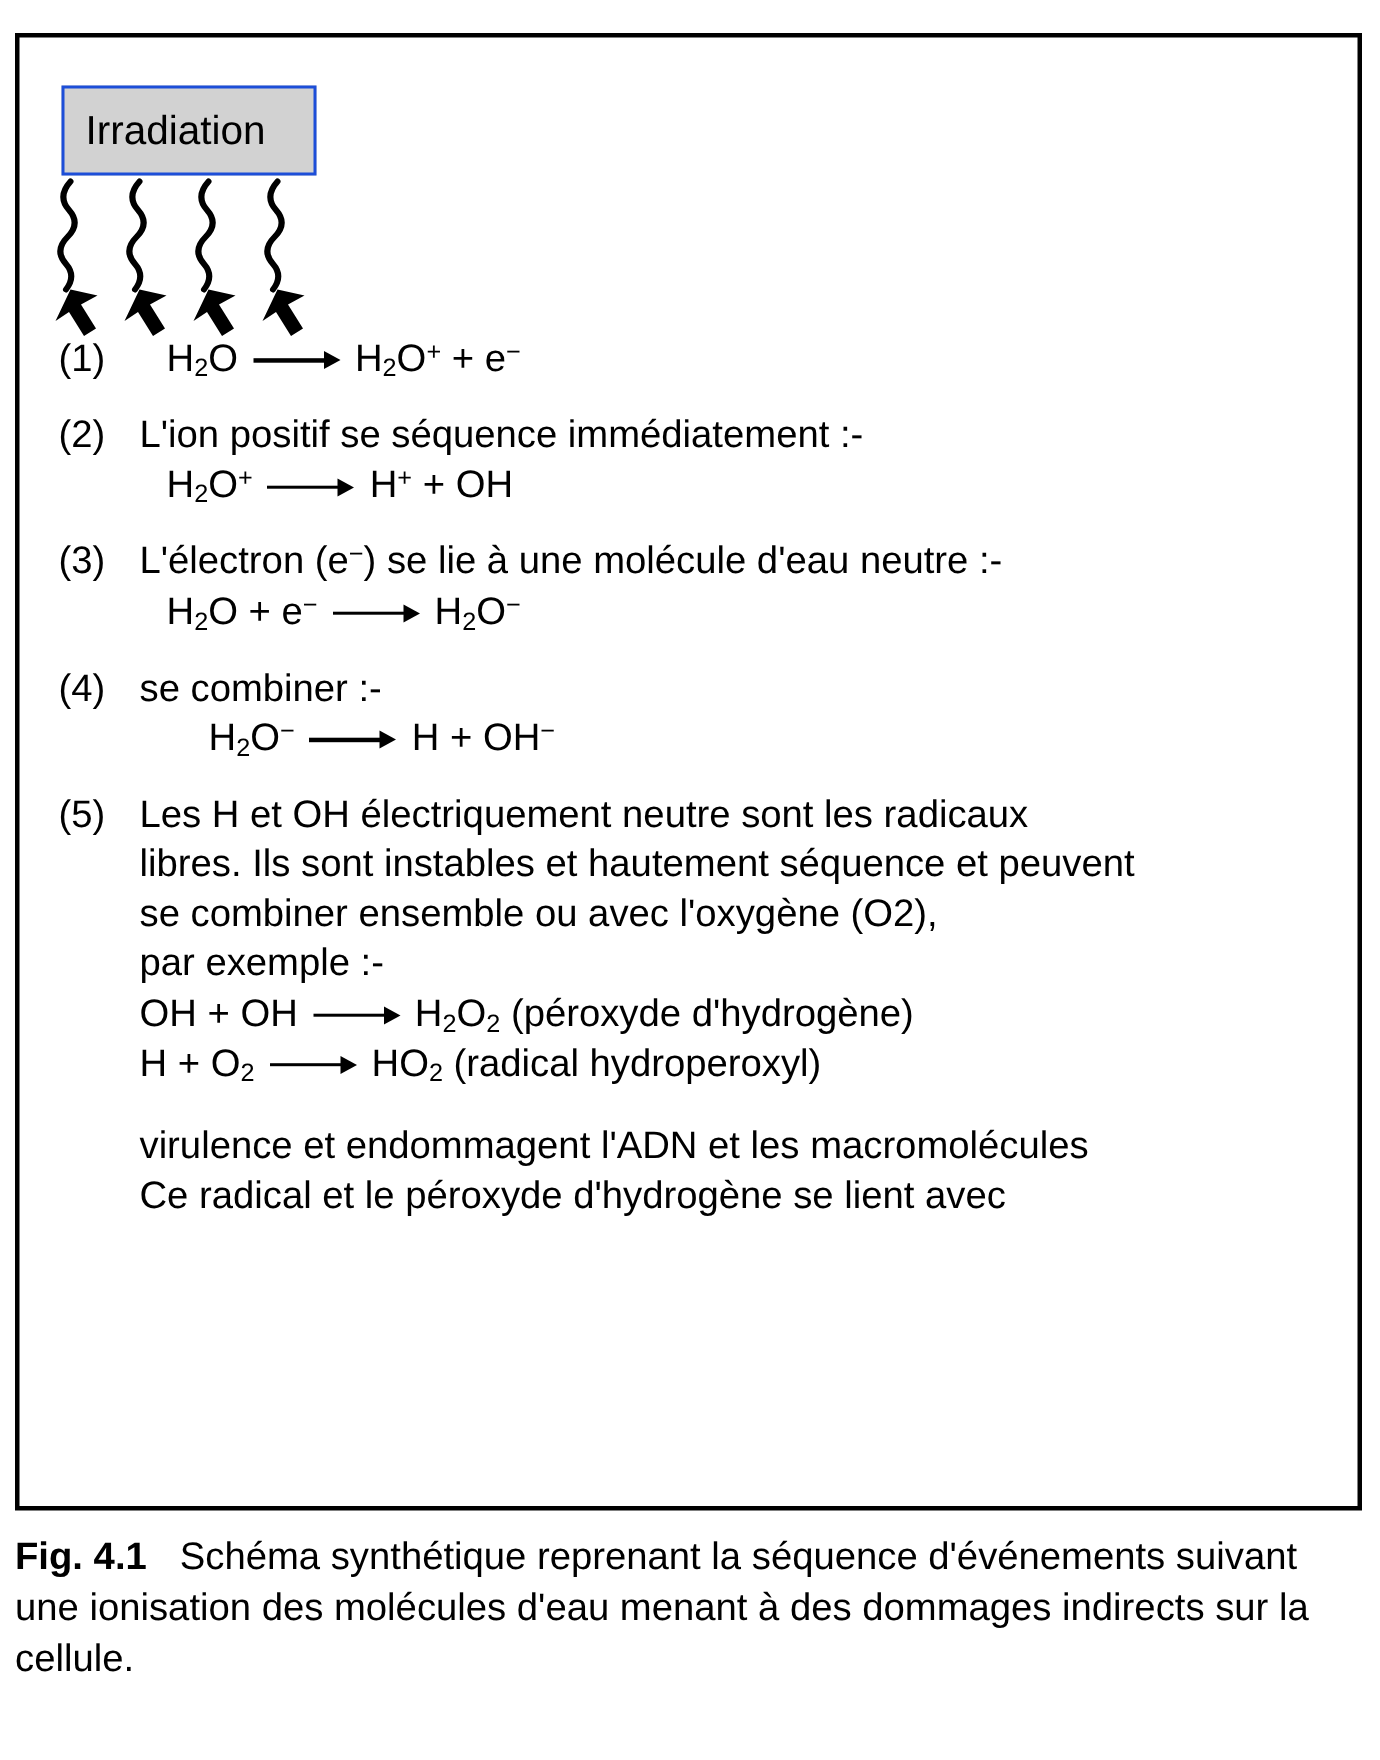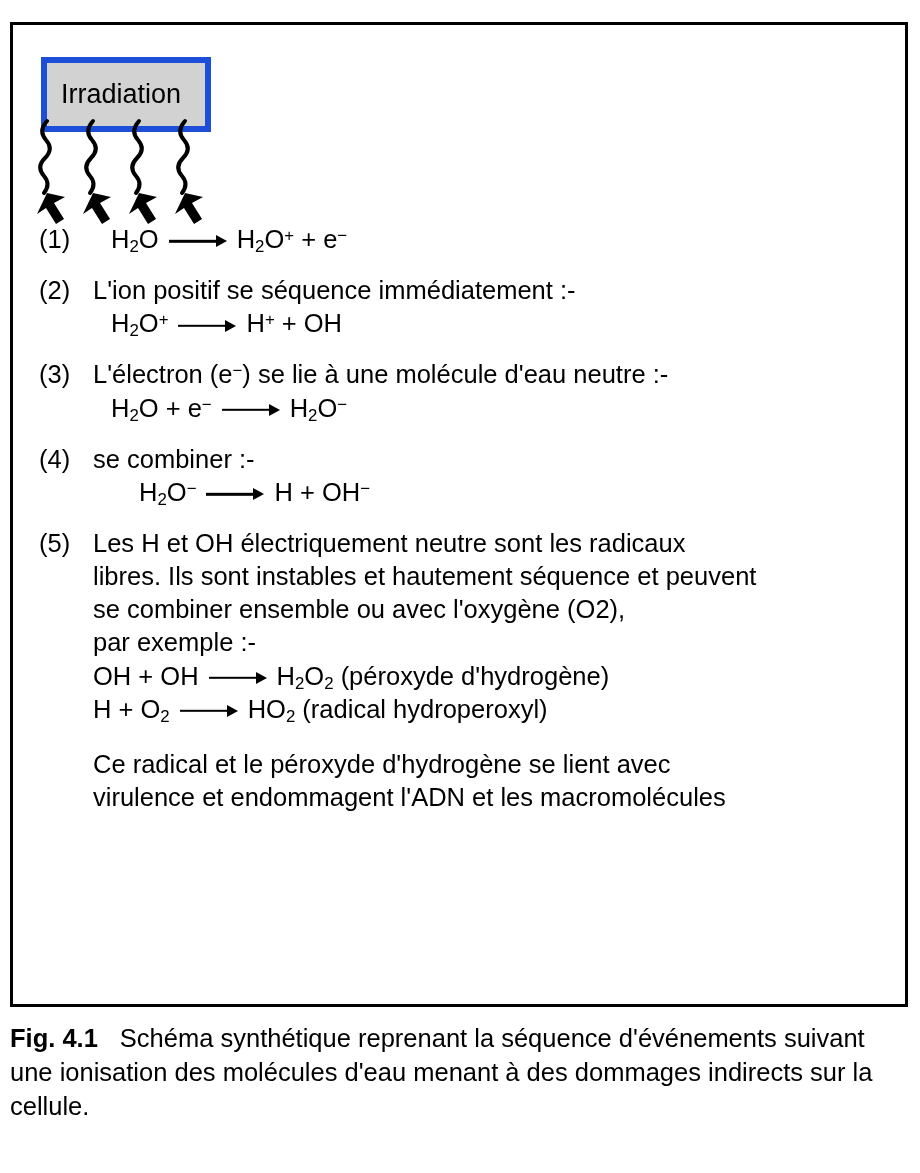--- a/index.html
+++ b/index.html
@@ -33,23 +33,23 @@
     border: 3px solid #000000;
     background: #ffffff;
   }
 
   
   .irradiation-label {
     position: absolute;
     left: 28px;
     top: 32px;
     width: 170px;
-    height: 75px;
+    height: 60px;
     box-sizing: border-box;
-    border: 6px solid #1d4ed8;
+    border: 2px solid #1d4ed8;
     background: #d2d2d2;
     display: flex;
     align-items: center;
     padding-left: 14px;
     font-size: 27px;
     line-height: 1;
   }
 
   
   .arrows {
@@ -212,22 +212,22 @@
         <div class="item">
           <span class="num">(5)</span>
           <div class="item-body">
             <div class="line wrap">Les H et OH électriquement neutre sont les radicaux</div>
             <div class="line wrap">libres. Ils sont instables et hautement séquence et peuvent</div>
             <div class="line wrap">se combiner ensemble ou avec l'oxygène (O2),</div>
             <div class="line wrap">par exemple :-</div>
             <div class="line eq">OH + OH<span class="arrow-long"></span>H<sub>2</sub>O<sub>2</sub> (péroxyde d'hydrogène)</div>
             <div class="line eq">H + O<sub>2</sub><span class="arrow-long"></span>HO<sub>2</sub> (radical hydroperoxyl)</div>
             <div class="gap-line"></div>
+            <div class="line wrap">virulence et endommagent l'ADN et les macromolécules</div>
             <div class="line wrap">Ce radical et le péroxyde d'hydrogène se lient avec</div>
-            <div class="line wrap">virulence et endommagent l'ADN et les macromolécules</div>
           </div>
         </div>
       </div>
 
   </div>
 
   <div class="caption">
     <span class="fig-no">Fig. 4.1</span><span class="fig-gap"></span><span>Schéma synthétique reprenant la séquence d'événements suivant une ionisation des molécules d'eau menant à des dommages indirects sur la cellule.</span>
   </div>
 

